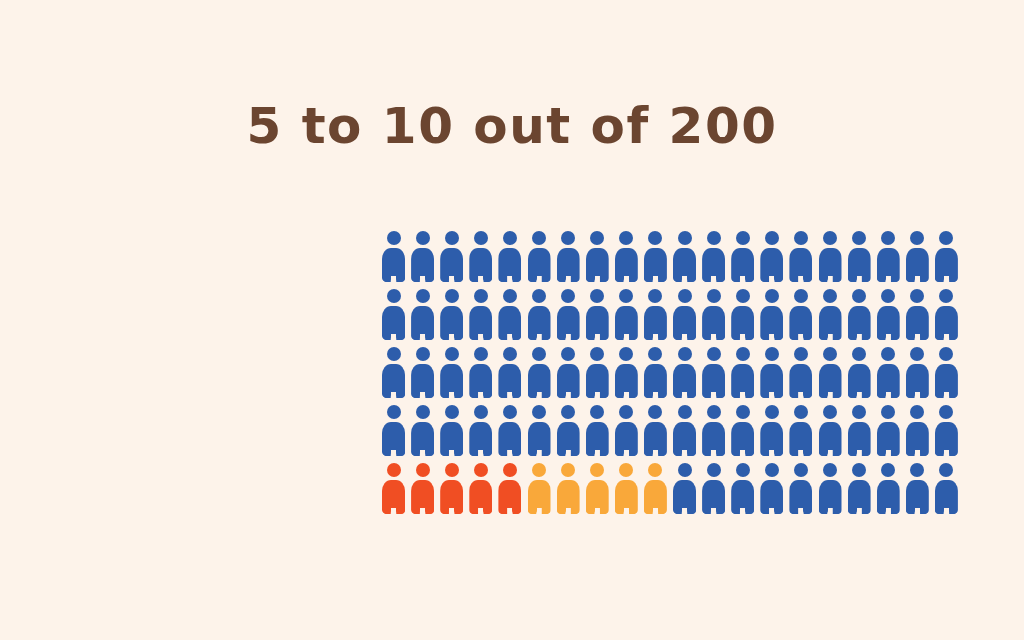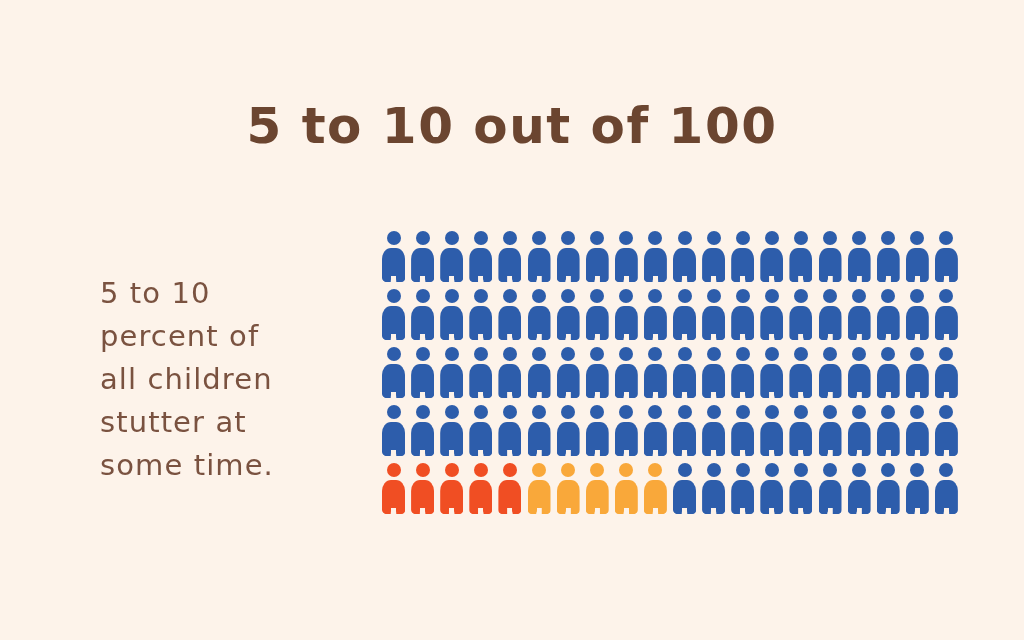--- a/index.html
+++ b/index.html
@@ -111,29 +111,22 @@
 
   .c-blue   { color: #2d5dab; }
   .c-red    { color: #f04e23; }
   .c-yellow { color: #f9a83a; }
 </style>
 </head>
 <body>
 
 <div id="infographic">
 
-  <div id="title">5 to 10 out of 100</div>
-
-  <div id="caption">
-    <span class="cap-line">5 to 10</span>
-    <span class="cap-line">percent of</span>
-    <span class="cap-line">all children</span>
-    <span class="cap-line">stutter at</span>
-    <span class="cap-line">some time.</span>
-  </div>
+  <div id="title">5 to 10 out of 200</div>
+
 
   <div id="pictogram">
       <div class="picto-row">
         <div class="figure c-blue" style="left: 0px;">
           <span class="head"></span>
           <span class="body"></span>
           <span class="leg-l"></span>
           <span class="leg-r"></span>
         </div>
         <div class="figure c-blue" style="left: 29.1px;">

